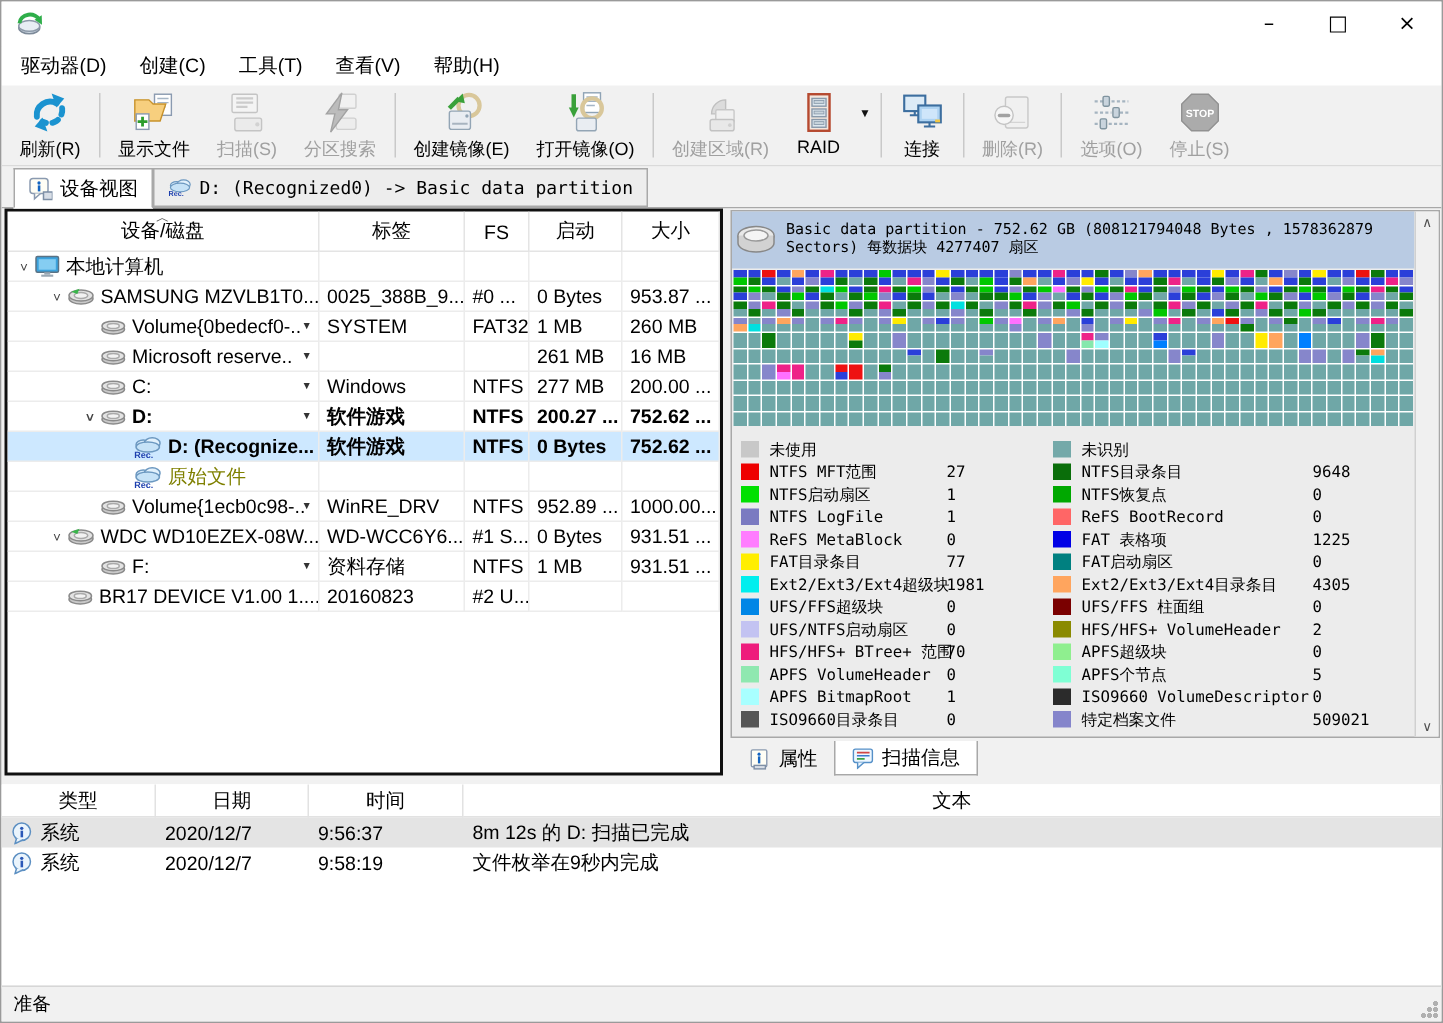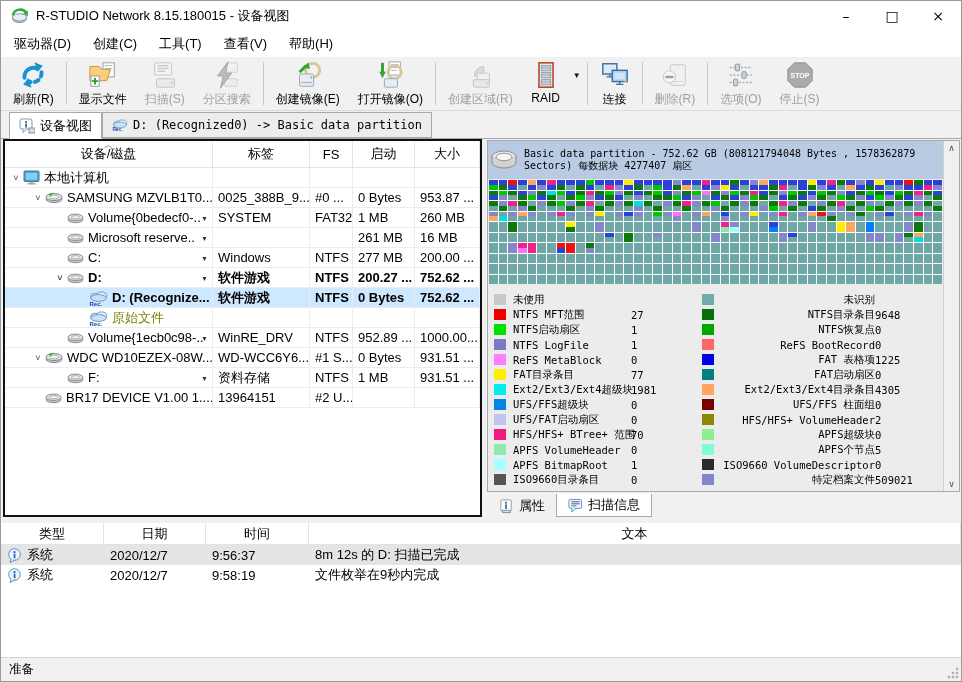--- a/index.html
+++ b/index.html
@@ -47,21 +47,21 @@
 .cell{display:flex;flex-direction:column;}
 .cell>i{flex:1;}
 .legend{position:absolute;left:0;top:148px;right:16px;bottom:0;font-family:"DejaVu Sans Mono",monospace;font-size:10.5px;}
 .lcol{position:absolute;top:3px;}
 .lcol.left{left:6px;}
 .lcol.right{left:214px;}
 .lrow{display:flex;align-items:center;height:15px;}
 .sw{width:12px;height:11px;margin-right:7px;flex:none;}
 .llabel{white-space:nowrap;overflow:visible;}
 .lcol.left .llabel{width:118px;flex:none;}
-.lcol.right .llabel{width:154px;flex:none;text-align:right;}
+.lcol.right .llabel{width:154px;flex:none;}
 .lvalue{white-space:nowrap;}
 .scrollbar{position:absolute;right:0;top:0;bottom:0;width:16px;background:#f0f0f0;border-left:1px solid #d0d0d0;display:flex;flex-direction:column;justify-content:space-between;align-items:center;padding:2px 0;}
 .sb-arrow{font-size:9px;color:#505050;line-height:10px;}
 .scan-tabs{position:absolute;left:487px;top:355px;height:24px;display:flex;}
 .stab{display:flex;align-items:center;gap:5px;padding:0 11px;height:22px;margin-top:1px;}
 .stab.sel{background:#fff;border:1px solid #a8a8a8;border-top:none;height:23px;margin-top:0;}
 .stab svg{width:15px;height:15px;display:block;}
 .logpanel{position:absolute;top:522px;left:0;right:0;height:136px;background:#fff;}
 .log-titlebar{height:22px;background:linear-gradient(#cdcdcd,#bcbcbc);border-top:1px solid #9c9c9c;border-bottom:1px solid #a8a8a8;display:flex;align-items:center;padding:0 8px;font-size:12.5px;}
 .log-close{margin-left:auto;font-weight:bold;font-size:12px;padding-right:6px;}
@@ -84,21 +84,20 @@
 <body>
 
 <div class="window">
   <div class="titlebar">
     <span class="app-icon"><svg viewBox="0 0 17 17">
           <ellipse cx="8.5" cy="10.5" rx="7" ry="4" fill="#cdd7e2" stroke="#7d8a99"></ellipse>
           <ellipse cx="8.5" cy="9.3" rx="7" ry="3.6" fill="#e8eef4" stroke="#8d9aa9"></ellipse>
           <path d="M2 7.5 A7 6 0 0 1 15.5 5.5" fill="none" stroke="#2fae4a" stroke-width="2.6"></path>
           <polygon points="16.8,2.2 17,8.5 12,5.2" fill="#2fae4a"></polygon>
         </svg></span>
-    <span class="title">R-STUDIO Network 8.15.180015 - 设备视图</span>
     <div class="win-controls">
       <span class="wc">–</span>
       <span class="wc">□</span>
       <span class="wc">×</span>
     </div>
   </div>
   <div class="menubar" id="menubar">
       <span class="menu-item">驱动器(D)</span>
       <span class="menu-item">创建(C)</span>
       <span class="menu-item">工具(T)</span>
@@ -512,21 +511,21 @@
               <span class="chev"></span>
               <span class="tree-ico">
                 <svg width="17" height="12" viewBox="0 0 17 12">
                   <ellipse cx="8.5" cy="7.5" rx="7.5" ry="3.2" fill="#c9c9c9" stroke="#8a8a8a"></ellipse>
                   <ellipse cx="8.5" cy="5.3" rx="7.5" ry="3.2" fill="#e3e3e3" stroke="#8a8a8a"></ellipse>
                   <ellipse cx="8.5" cy="5.3" rx="4" ry="1.7" fill="#f2f2f2" stroke="#aaa"></ellipse>
                 </svg>
               </span>
               <span>BR17 DEVICE V1.00 1....</span>
             </div>
-            <div class="td" style="width: 97px;">13964151</div>
+            <div class="td" style="width: 97px;">20160823</div>
             <div class="td" style="width: 43px;">#2 U...</div>
             <div class="td" style="width: 62px;"></div>
             <div class="td" style="width: 65px; flex: 1 1 0%;"></div>
           </div>
         </div>
     </div>
     <div class="scan-frame">
       <div class="scan-header">
         <svg width="30" height="24" viewBox="0 0 30 24">
             <ellipse cx="14" cy="9" rx="12" ry="6" fill="#e8e8e8" stroke="#888"></ellipse>
@@ -2171,21 +2170,21 @@
               <span class="llabel">Ext2/Ext3/Ext4超级块</span>
               <span class="lvalue">1981</span>
             </div>
             <div class="lrow">
               <span class="sw" style="background: rgb(0, 134, 230);"></span>
               <span class="llabel">UFS/FFS超级块</span>
               <span class="lvalue">0</span>
             </div>
             <div class="lrow">
               <span class="sw" style="background: rgb(195, 195, 242);"></span>
-              <span class="llabel">UFS/FAT启动扇区</span>
+              <span class="llabel">UFS/NTFS启动扇区</span>
               <span class="lvalue">0</span>
             </div>
             <div class="lrow">
               <span class="sw" style="background: rgb(238, 28, 124);"></span>
               <span class="llabel">HFS/HFS+ BTree+ 范围</span>
               <span class="lvalue">70</span>
             </div>
             <div class="lrow">
               <span class="sw" style="background: rgb(143, 232, 176);"></span>
               <span class="llabel">APFS VolumeHeader</span>

